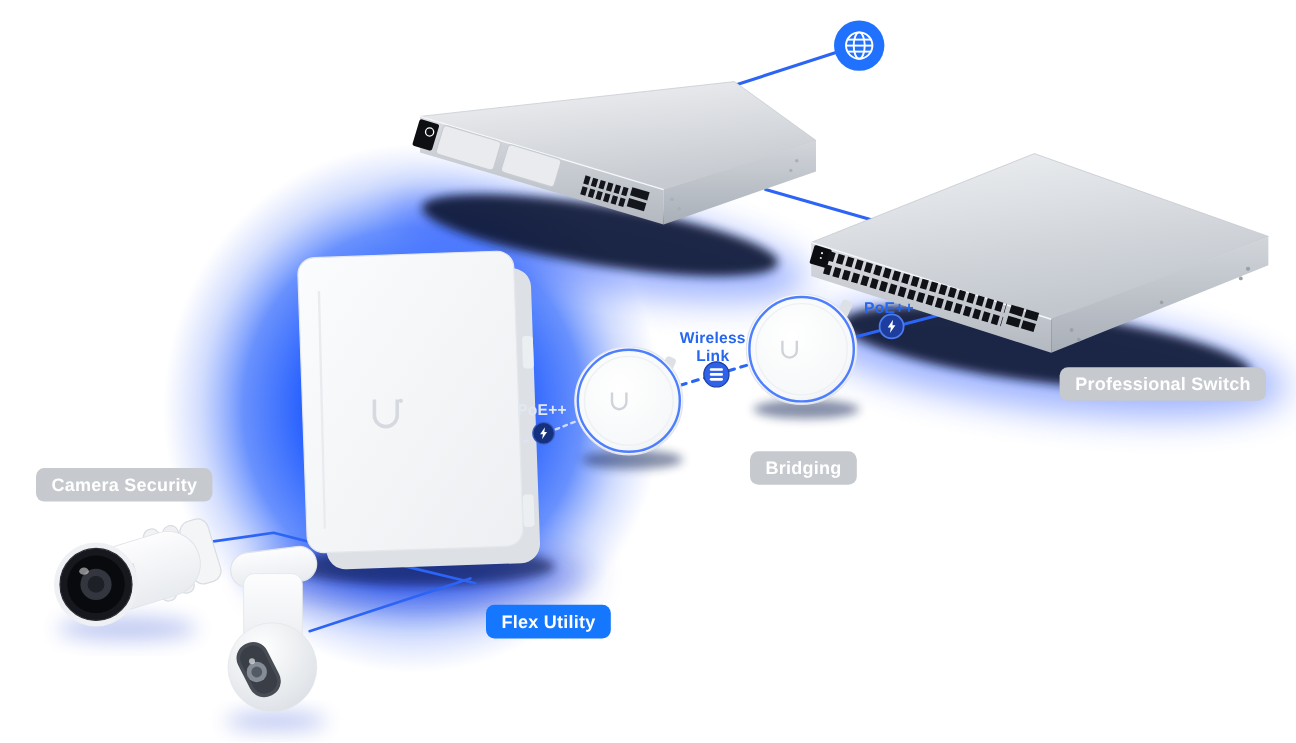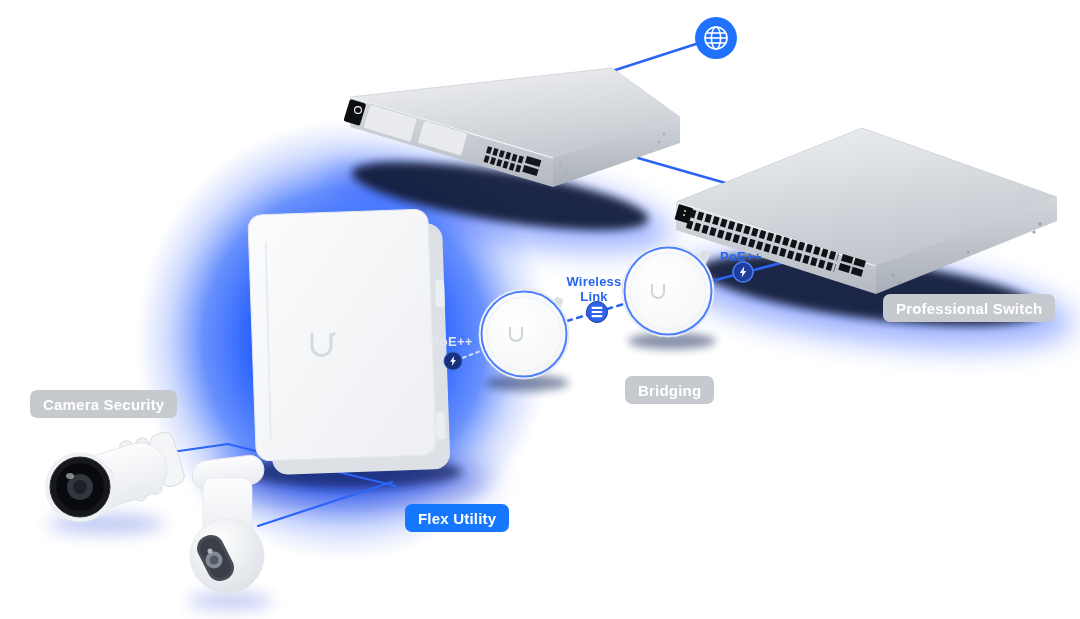--- a/index.html
+++ b/index.html
@@ -253,21 +253,21 @@
   <g>
     <circle cx="597" cy="312" r="10.5" fill="#2f62e8" stroke="#1b3f9e" stroke-width="1"></circle>
     <g fill="#ffffff">
       <rect x="591.5" y="306.8" width="11" height="2.2" rx="1.1"></rect>
       <rect x="591.5" y="310.9" width="11" height="2.2" rx="1.1"></rect>
       <rect x="591.5" y="315" width="11" height="2.2" rx="1.1"></rect>
     </g>
   </g>
 </svg>
 
-<div class="chip" style="left:883px;top:294px;">Professional Switch</div>
+<div class="chip" style="left:883px;top:306px;">Professional Switch</div>
 <div class="chip" style="left:601px;top:376px;margin-left:24px;">Bridging</div>
 <div class="chip" style="left:30px;top:390px;">Camera Security</div>
 <div class="chip blue" style="left:405px;top:484px;margin-top:20px;">Flex Utility</div>
 
 <div class="note wrap" style="left:563px;top:274px;">Wireless Link</div>
 <div class="note" style="left:720px;top:249px;">PoE++</div>
 <div class="note light" style="left:431px;top:334px;">PoE++</div>
 
 </div>
 

